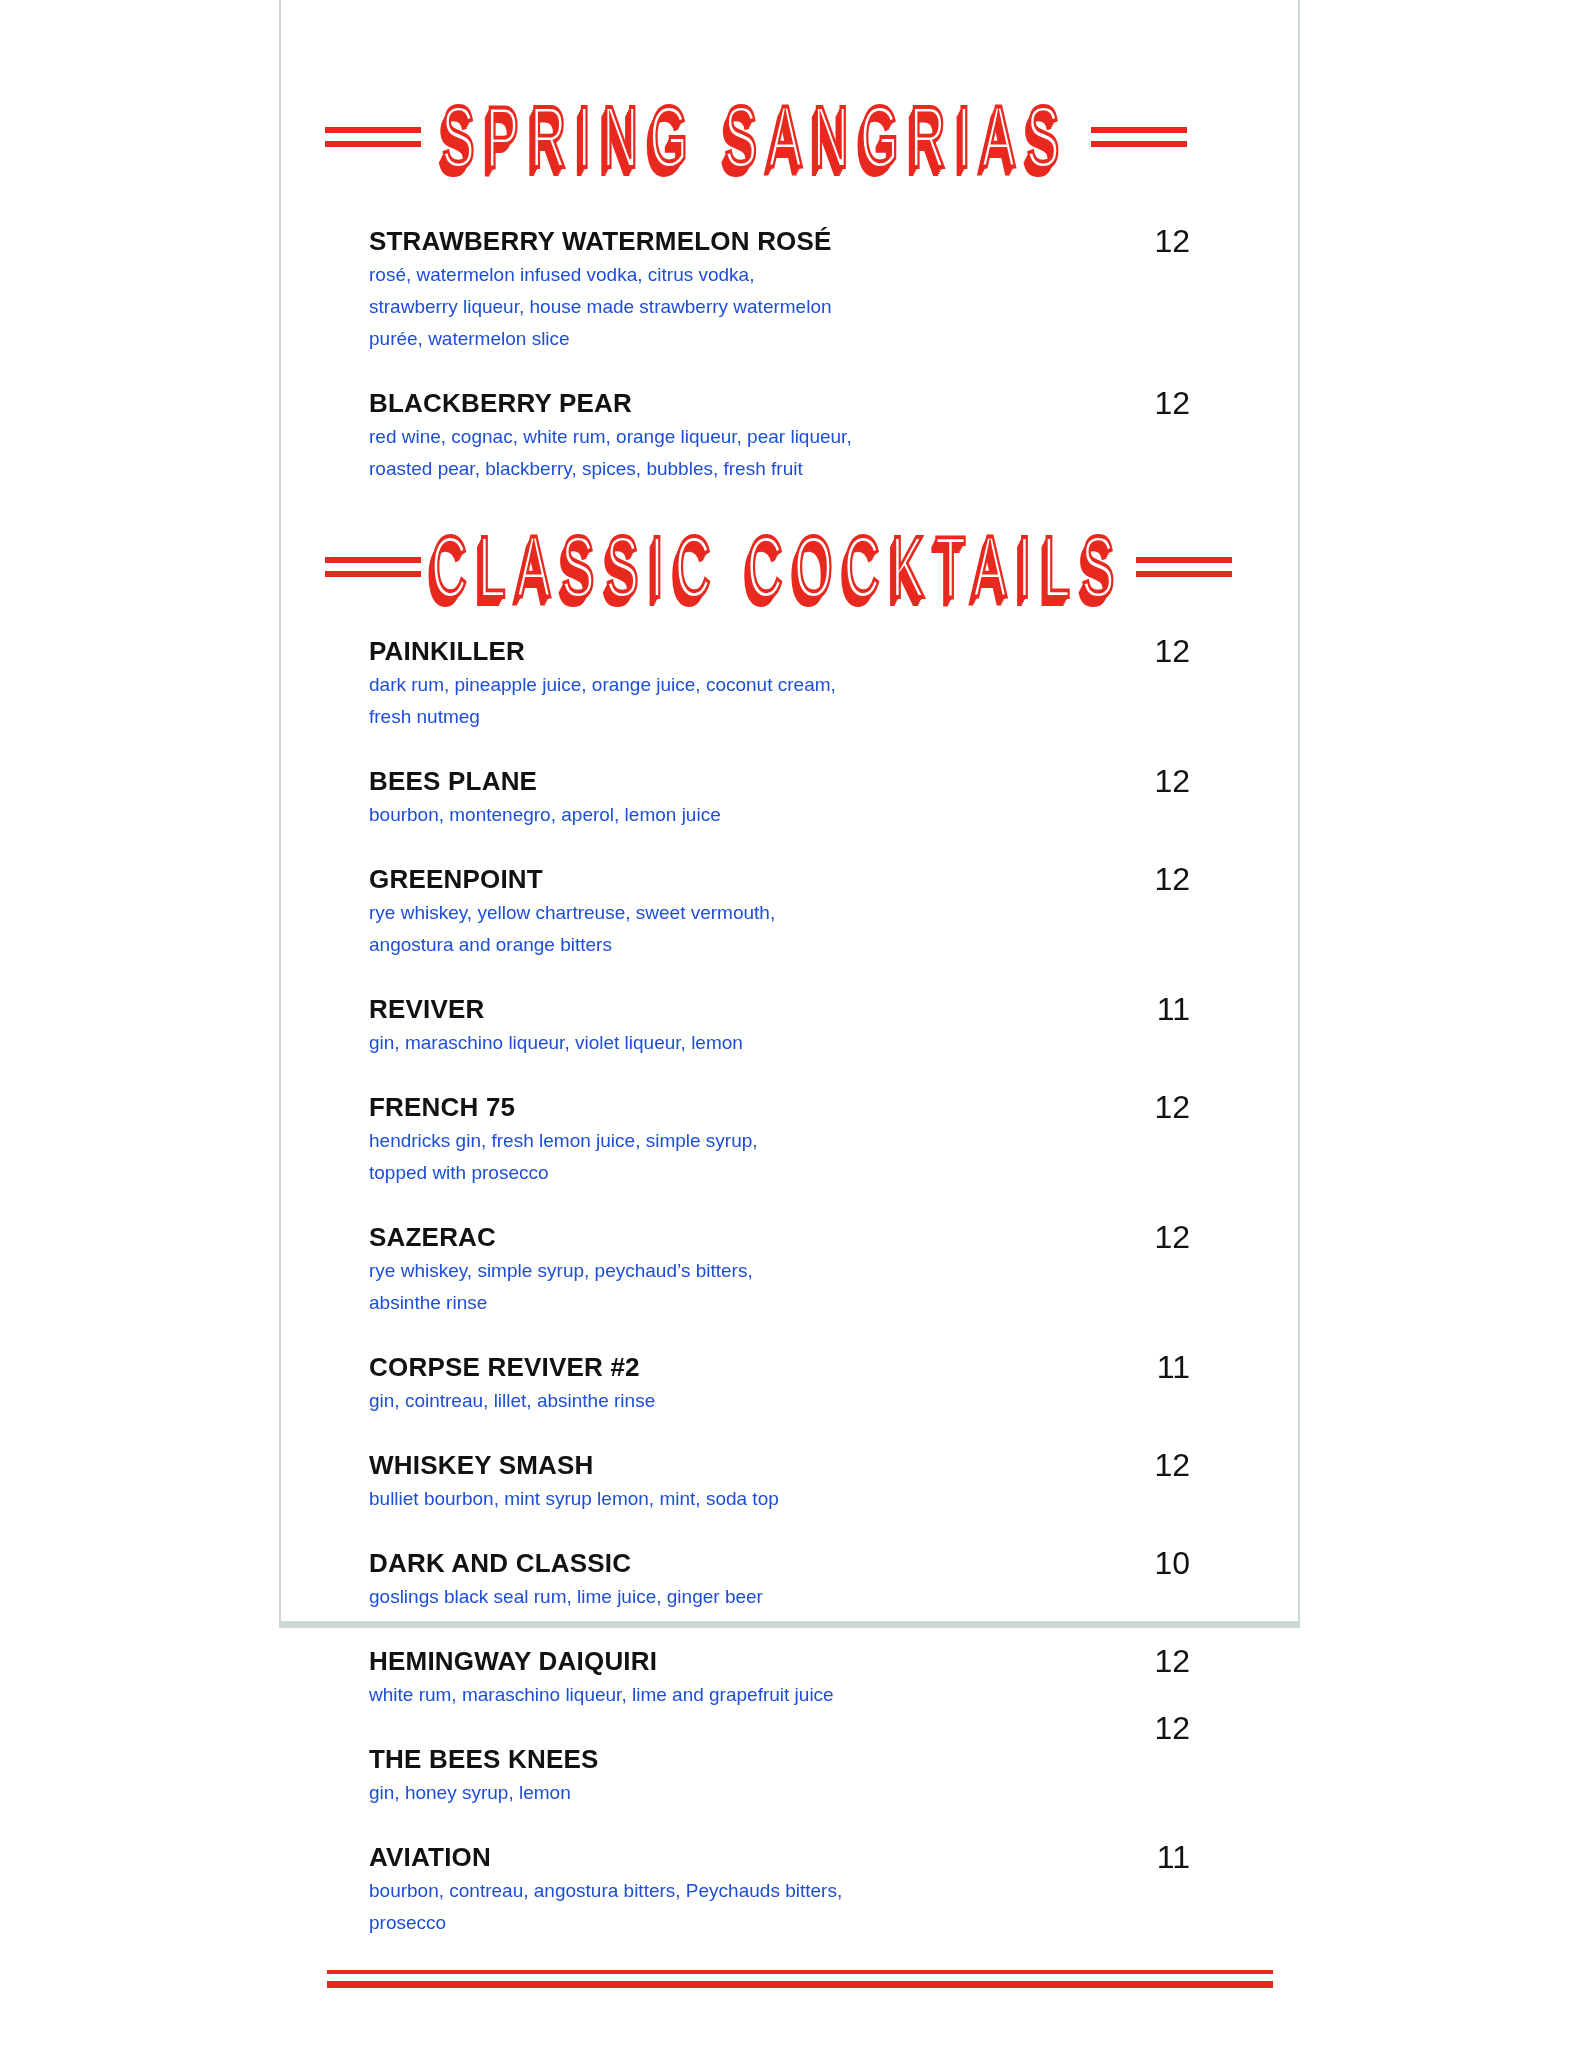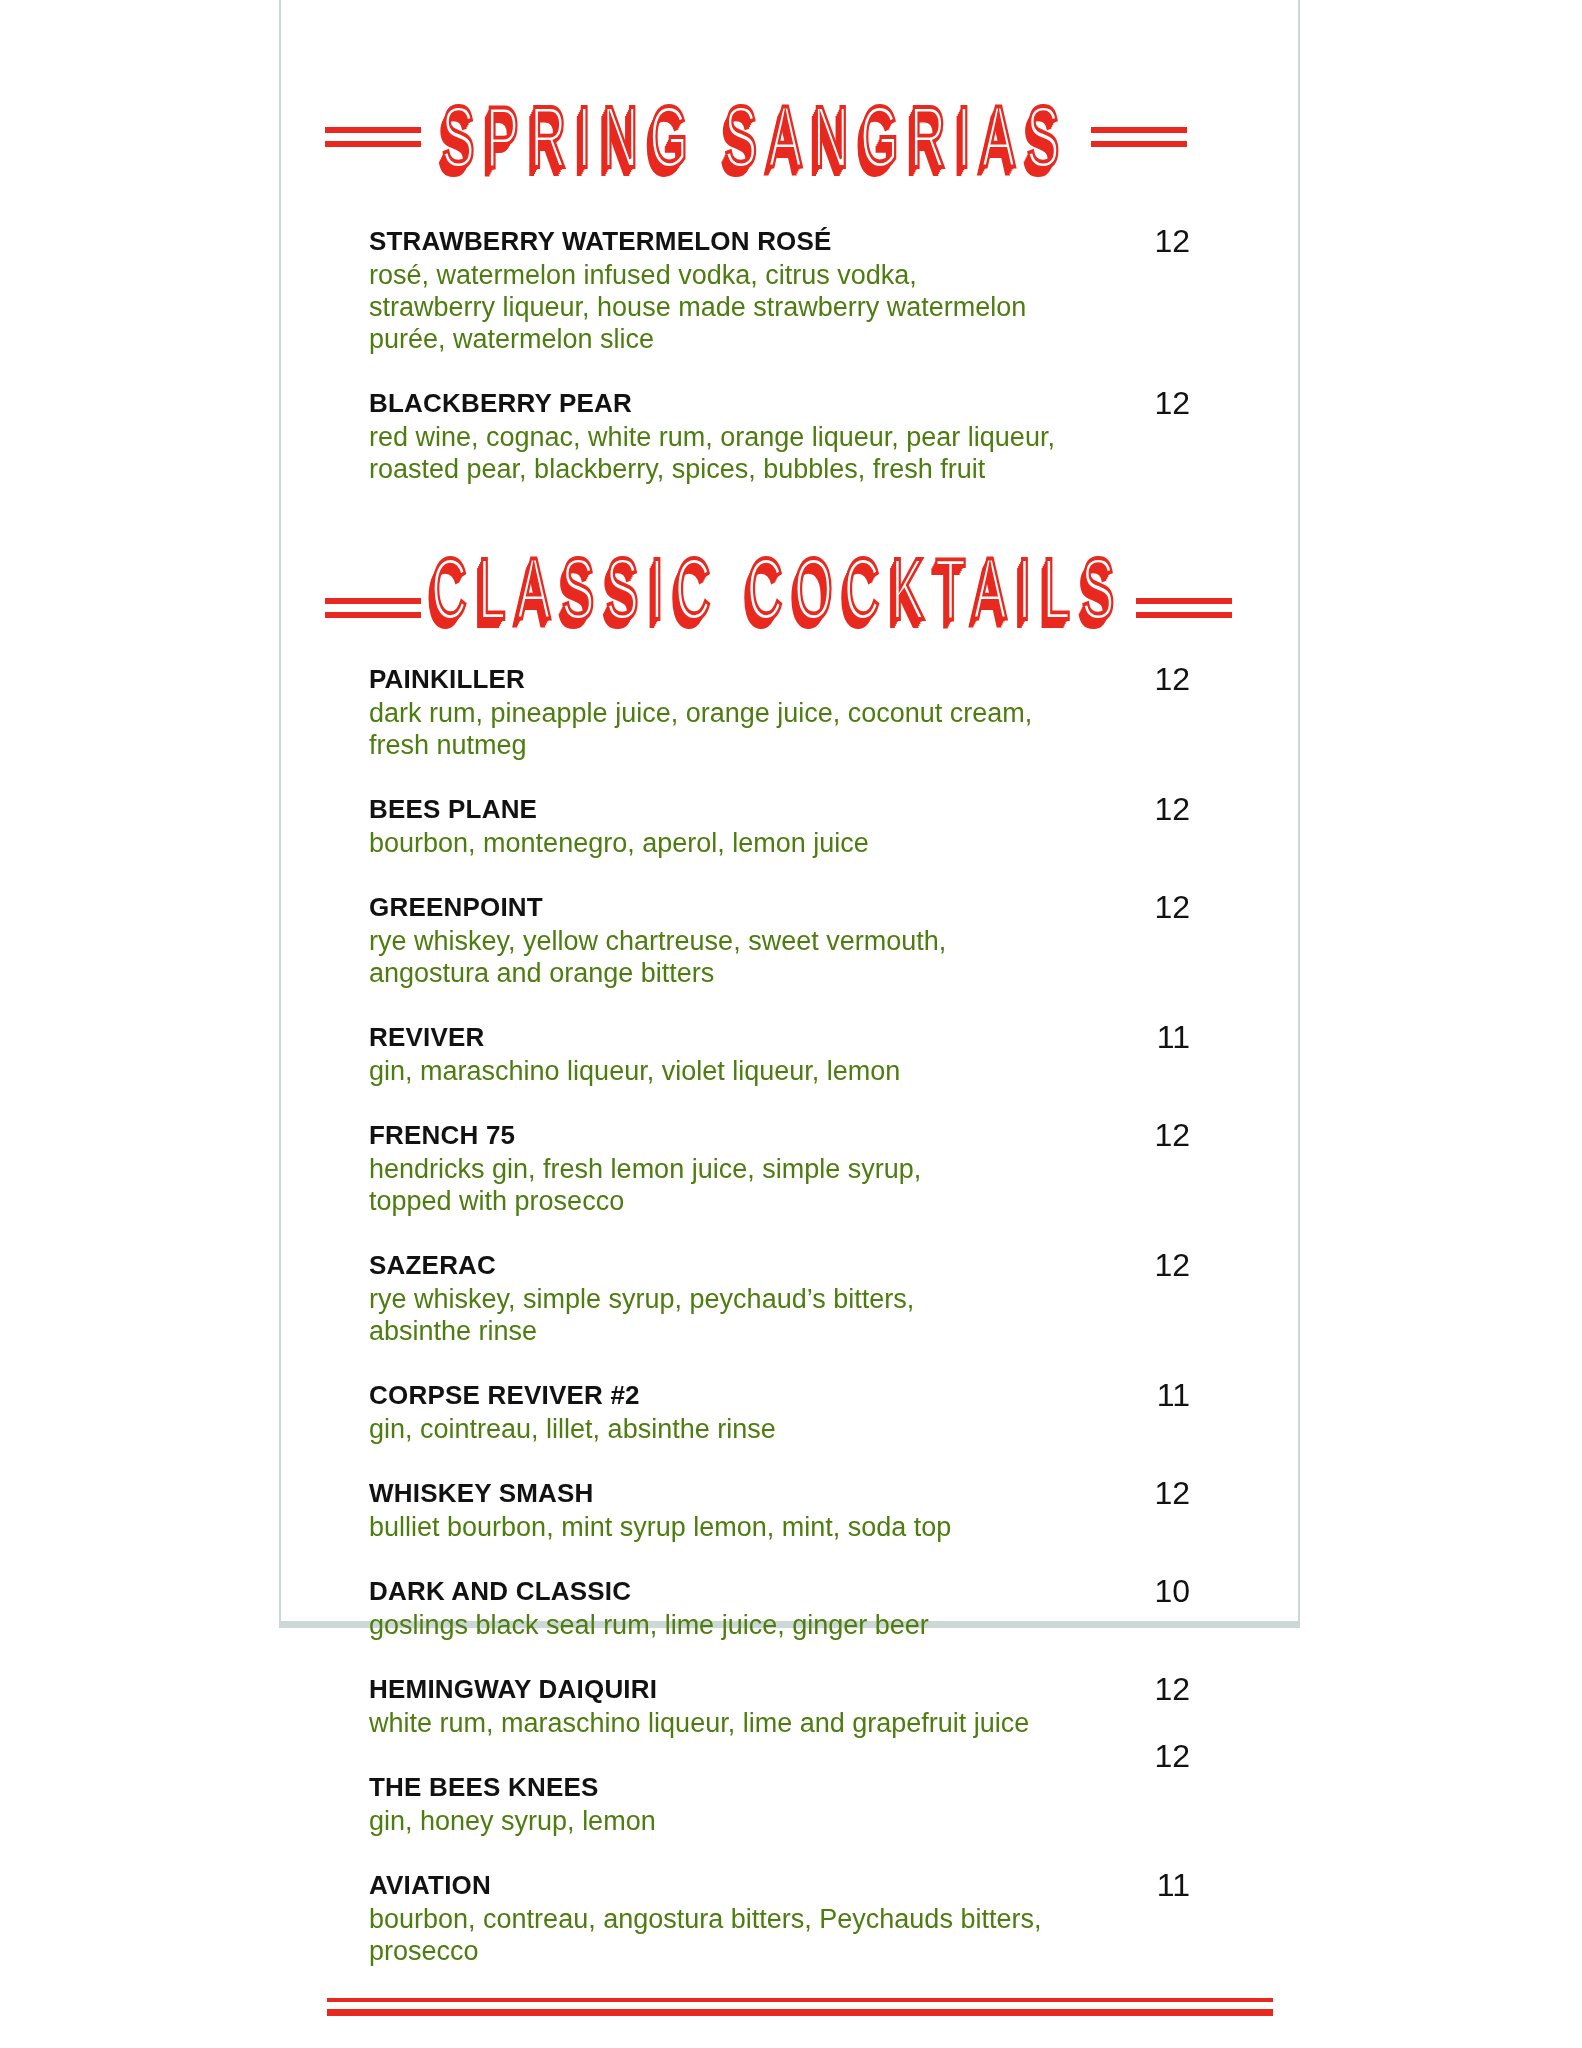--- a/index.html
+++ b/index.html
@@ -19,21 +19,21 @@
     border-right:2px solid var(--edge);
     border-bottom:7px solid var(--edge);
     background:#ffffff;
   }
   .content{padding:86px 0 0 0;}
   
   .heading-row{
     margin-left:44px;width:862px;height:102px;
     display:flex;align-items:center;justify-content:space-between;
   }
-  .heading-row.tight{margin-top:30px;margin-bottom:44px;align-items:flex-end;}
+  .heading-row.tight{margin-top:30px;margin-bottom:16px;}
   .heading-row.first{margin-bottom:36px;}
   .hrule{
     width:96px;height:20px;flex:0 0 auto;
     border-top:6px solid var(--red);
     border-bottom:6px solid var(--red);
   }
   .display-title{
     flex:0 1 auto;text-align:center;white-space:nowrap;
     font-size:50px;font-weight:400;letter-spacing:11px;
     transform:scaleY(1.75);
@@ -48,22 +48,22 @@
     .display-title{color:var(--red);text-shadow:none;}
   }
   
   .items{padding-left:88px;padding-right:108px;}
   .menu-item{position:relative;margin-bottom:31px;}
   .item-name{
     font-size:26px;font-weight:700;line-height:35px;
     letter-spacing:0.2px;color:#121212;
   }
   .item-description{
-    font-size:27px;font-weight:400;line-height:32px;
-    color:#4d7c0f;white-space:pre-line;max-width:805px;
+    font-size:19px;font-weight:400;line-height:32px;
+    color:#1d4ed8;white-space:pre-line;max-width:805px;
   }
   .item-price{
     position:absolute;top:0;right:0;
     font-size:32px;font-weight:400;line-height:35px;color:#121212;
   }
   
   .section-1.item-10 .item-price{transform:translateY(-31px);}
   
   .footer-rule{
     width:946px;height:18px;margin-left:46px;margin-top:12px;

